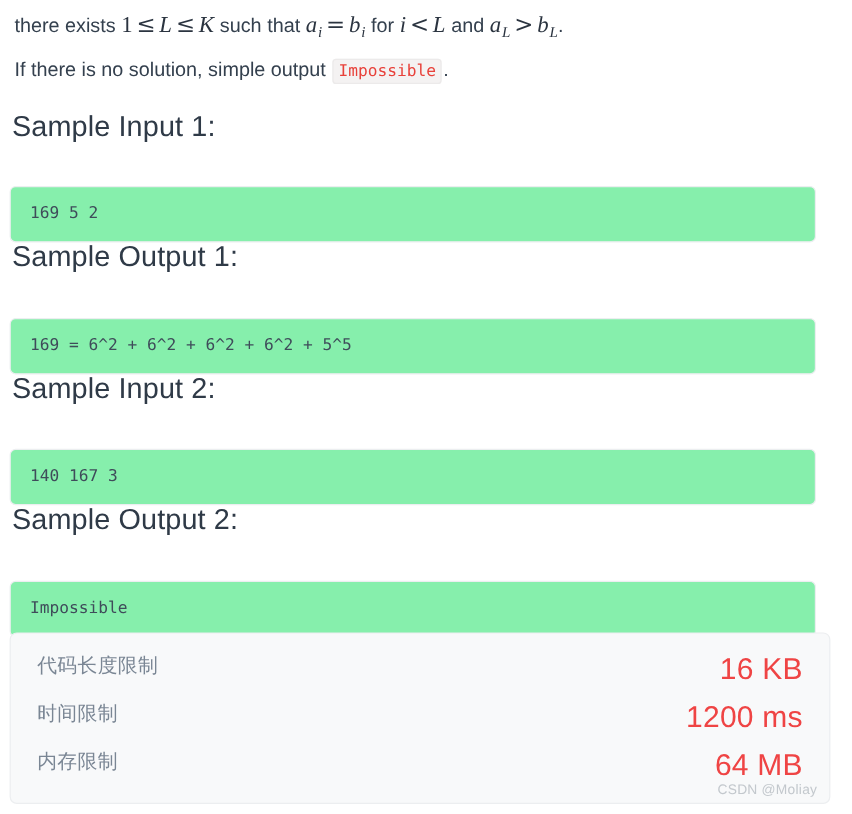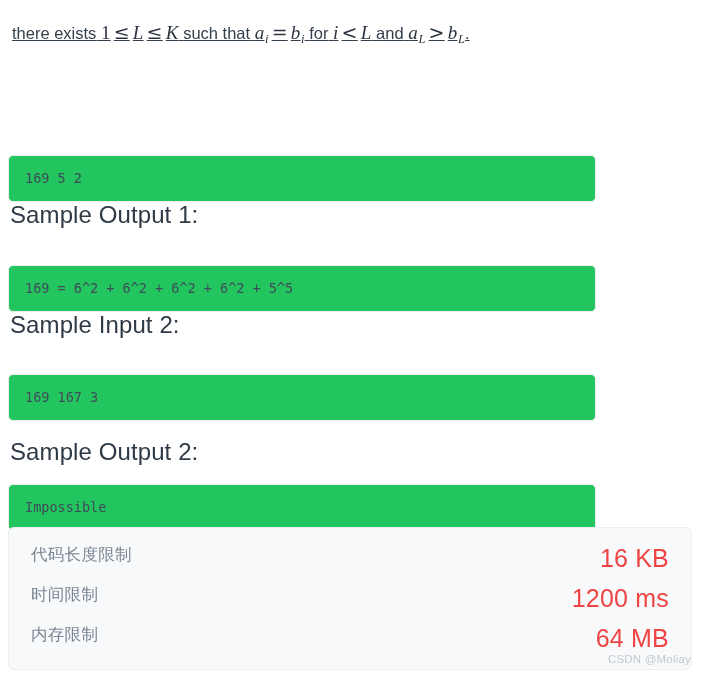--- a/index.html
+++ b/index.html
@@ -31,23 +31,22 @@
   .para {
     font-size: 16.5px;
     line-height: 1.5;
     color: #34404e;
     margin: 0;
     padding: 0 0 0 2px;
   }
   .para-1 {
     position: absolute;
     left: 10px;
-    top: 18px;
-    white-space: nowrap;
-    text-decoration: underline;
+    top: 7px;
+    white-space: nowrap;
   }
   .para-2 {
     position: absolute;
     left: 10px;
     top: 46px;
     white-space: nowrap;
   }
 
   
   .math {
@@ -98,23 +97,23 @@
     color: #2f3a47;
     letter-spacing: 0.1px;
     margin: 0;
     white-space: nowrap;
   }
 
   
   .codeblock {
     position: absolute;
     left: 8px;
-    width: 588px;
+    width: 672px;
     box-sizing: border-box;
-    background: #22c55e;
+    background: #86efac;
     border: 1px solid #eceef0;
     border-radius: 5px;
     padding: 13px 16px 14px 16px;
     font-family: "DejaVu Sans Mono", "Liberation Mono", monospace;
     font-size: 13.5px;
     line-height: 1.4;
     color: #3f4c5a;
     white-space: pre;
     overflow: hidden;
   }
@@ -146,45 +145,47 @@
     letter-spacing: 0.3px;
   }
   .limit-value {
     font-size: 25px;
     color: #ef4444;
     text-align: right;
     letter-spacing: 0.2px;
   }
   .watermark {
     position: absolute;
-    right: 0;
+    right: 10px;
     bottom: 4px;
     font-size: 11.5px;
     color: #c3c8cd;
     letter-spacing: 0.2px;
     white-space: nowrap;
   }
 </style>
 </head>
 <body>
 
 <div class="page">
 
   <p class="para para-1"><span>there exists</span> <span class="math"><span class="mn">1</span><span class="mo">≤</span><span class="mi">L</span><span class="mo">≤</span><span class="mi">K</span></span> <span>such that</span> <span class="math"><span class="mi">a</span><sub>i</sub><span class="mo">=</span><span class="mi">b</span><sub>i</sub></span> <span>for</span> <span class="math"><span class="mi">i</span><span class="mo">&lt;</span><span class="mi">L</span></span> <span>and</span> <span class="math"><span class="mi">a</span><sub>L</sub><span class="mo">&gt;</span><span class="mi">b</span><sub>L</sub></span><span>.</span></p>
 
-
+  <p class="para para-2"><span>If there is no solution, simple output</span> <code class="inline-code">Impossible</code><span>.</span></p>
+
+  <h2 class="heading" style="top:92px;">Sample Input 1:</h2>
   <pre class="codeblock" style="top:141px;">169 5 2</pre>
 
   <h2 class="heading" style="top:201px;">Sample Output 1:</h2>
   <pre class="codeblock" style="top:251px;">169 = 6^2 + 6^2 + 6^2 + 6^2 + 5^5</pre>
 
   <h2 class="heading" style="top:311px;text-align:center;">Sample Input 2:</h2>
-  <pre class="codeblock" style="top:360px;">169 167 3</pre>
-
-  <h2 class="heading" style="top:438px;">Sample Output 2:</h2>
+  <pre class="codeblock" style="top:360px;">140 167 3</pre>
+
+  <h2 class="heading" style="top:420px;">Sample Output 2:</h2>
   <pre class="codeblock" style="top:470px;">Impossible</pre>
 
   <div class="limits-panel">
     <div class="limit-row">
       <span class="limit-label">代码长度限制</span>
       <span class="limit-value">16 KB</span>
     </div>
     <div class="limit-row">
       <span class="limit-label">时间限制</span>
       <span class="limit-value">1200 ms</span>

